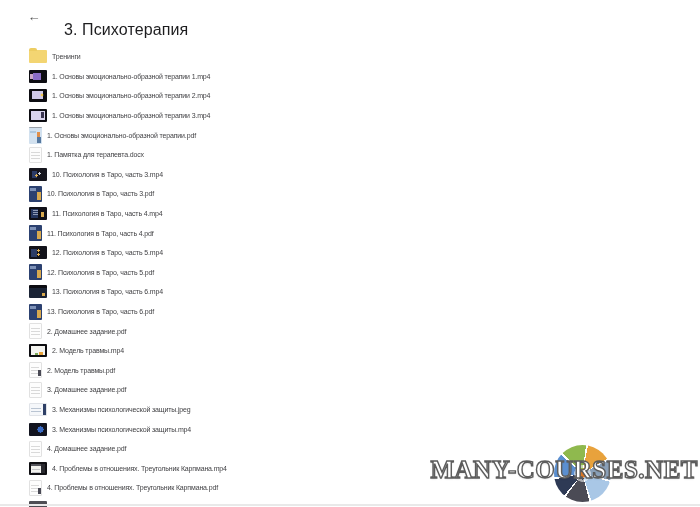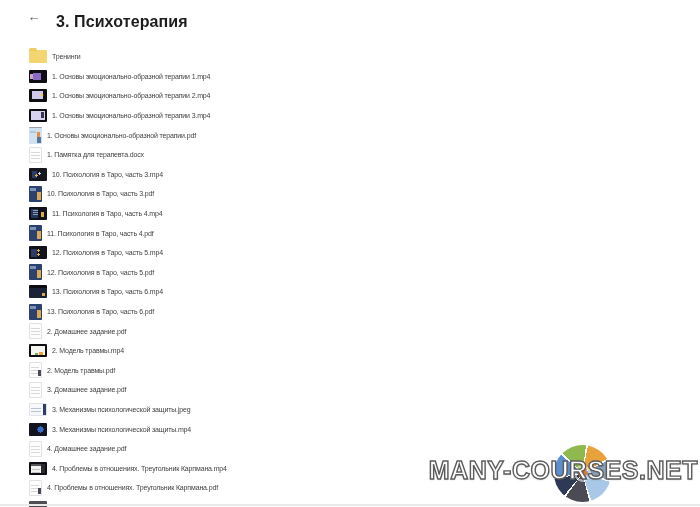--- a/index.html
+++ b/index.html
@@ -9,22 +9,22 @@
     font-family:"Liberation Sans","DejaVu Sans",sans-serif;
     -webkit-font-smoothing:antialiased;
   }
   
   .header{position:absolute;left:0;top:0;width:700px;height:40px;}
   .back-btn{
     position:absolute;left:26px;top:9px;width:16px;height:16px;
     font-size:13px;line-height:16px;color:#555;text-align:center;cursor:pointer;
   }
   .page-title{
-    position:absolute;left:48px;top:5px;margin:8px;
-    font-size:16px;font-weight:700;color:#1d1d1f;letter-spacing:.1px;
+    position:absolute;left:48px;top:5px;margin:16px;
+    font-size:16px;font-weight:400;color:#1d1d1f;letter-spacing:.1px;
   }
   
   .file-list{
     position:absolute;left:29px;top:47px;width:640px;height:460px;
     display:flex;flex-direction:column;
   }
   .row{
     height:19.6px;flex:0 0 19.6px;display:flex;align-items:center;cursor:pointer;
   }
   .fname{
@@ -109,21 +109,21 @@
         #8fb94e 0 52deg,#fff 52deg 56deg,
         #e8a23c 56deg 104deg,#fff 104deg 108deg,
         #8aa0b8 108deg 148deg,#fff 148deg 152deg,
         #a9c7e6 152deg 207deg,#fff 207deg 211deg,
         #4b4b55 211deg 261deg,#fff 261deg 265deg,
         #2e3a55 265deg 303deg,#fff 303deg 307deg,
         #5b8fd0 307deg 356deg,#fff 356deg 360deg);
   }
   .wm-text{
     position:absolute;right:2px;top:16px;white-space:nowrap;
-    font-family:Liberation Sans, sans-serif;font-weight:700;
+    font-family:Liberation Serif, serif;font-weight:700;
     font-size:25px;letter-spacing:.5px;color:#ffffff;
     -webkit-text-stroke:1.4px #5c5c5c;
     text-shadow:0 1px 2px rgba(0,0,0,.18);
   }
   
   .bottom-divider{position:absolute;left:0;top:504px;width:700px;height:2px;background:#e9e9e9;}
 </style>
 </head>
 <body>
 

